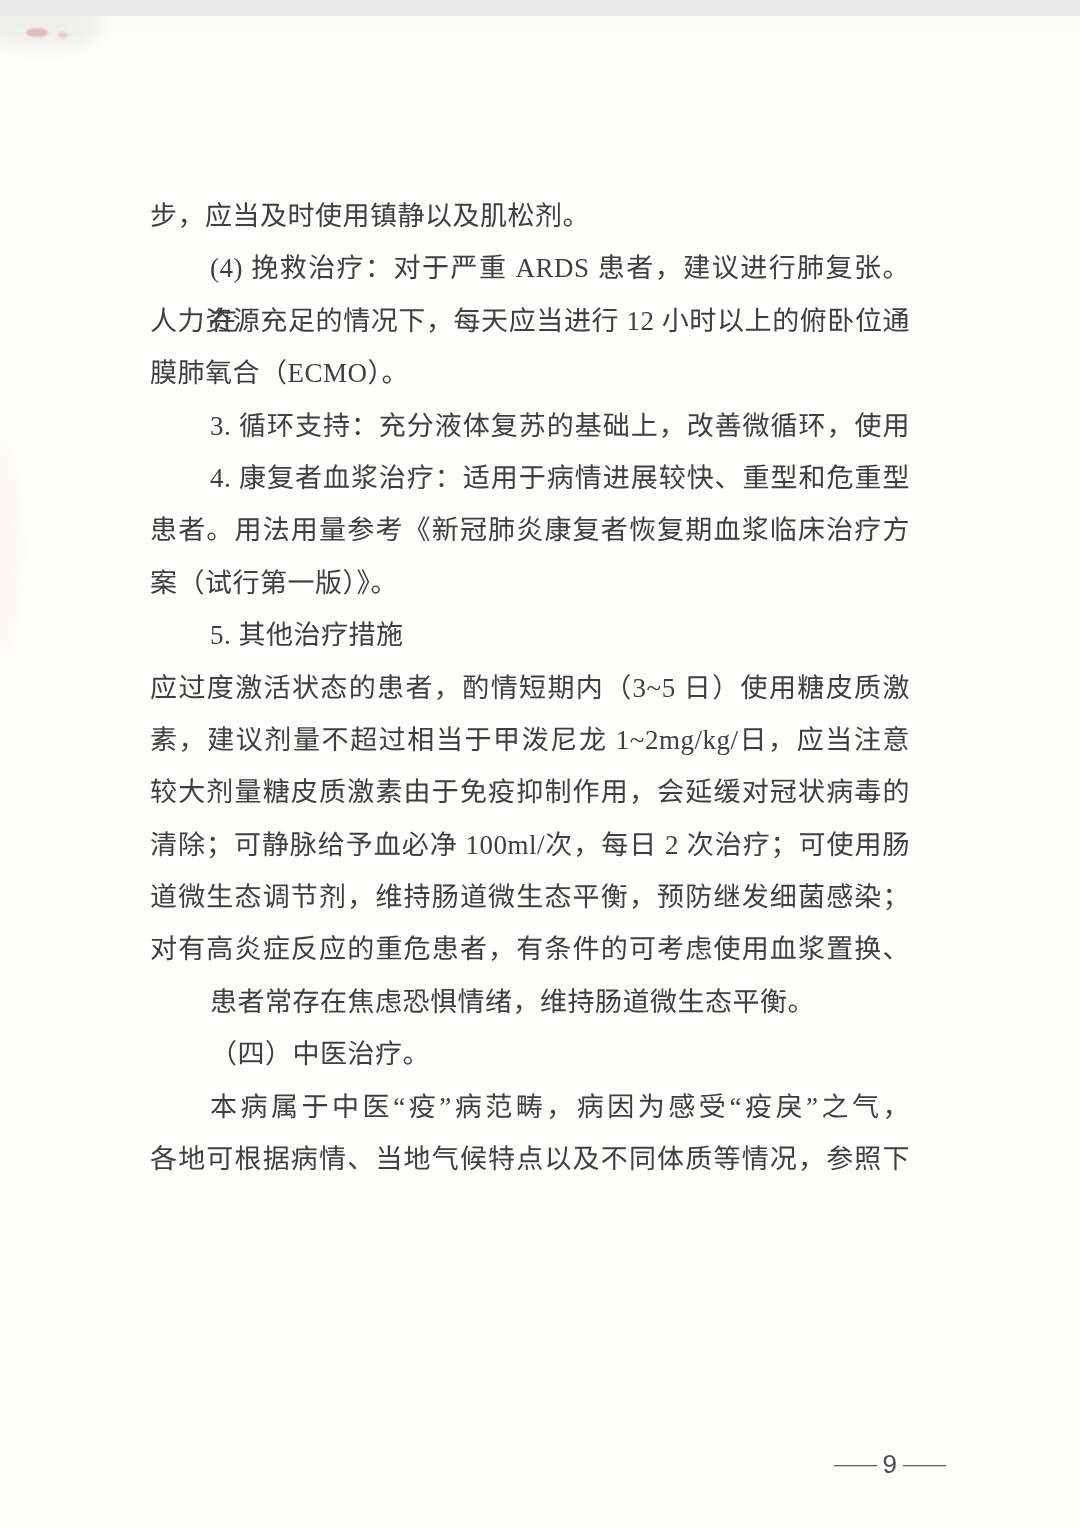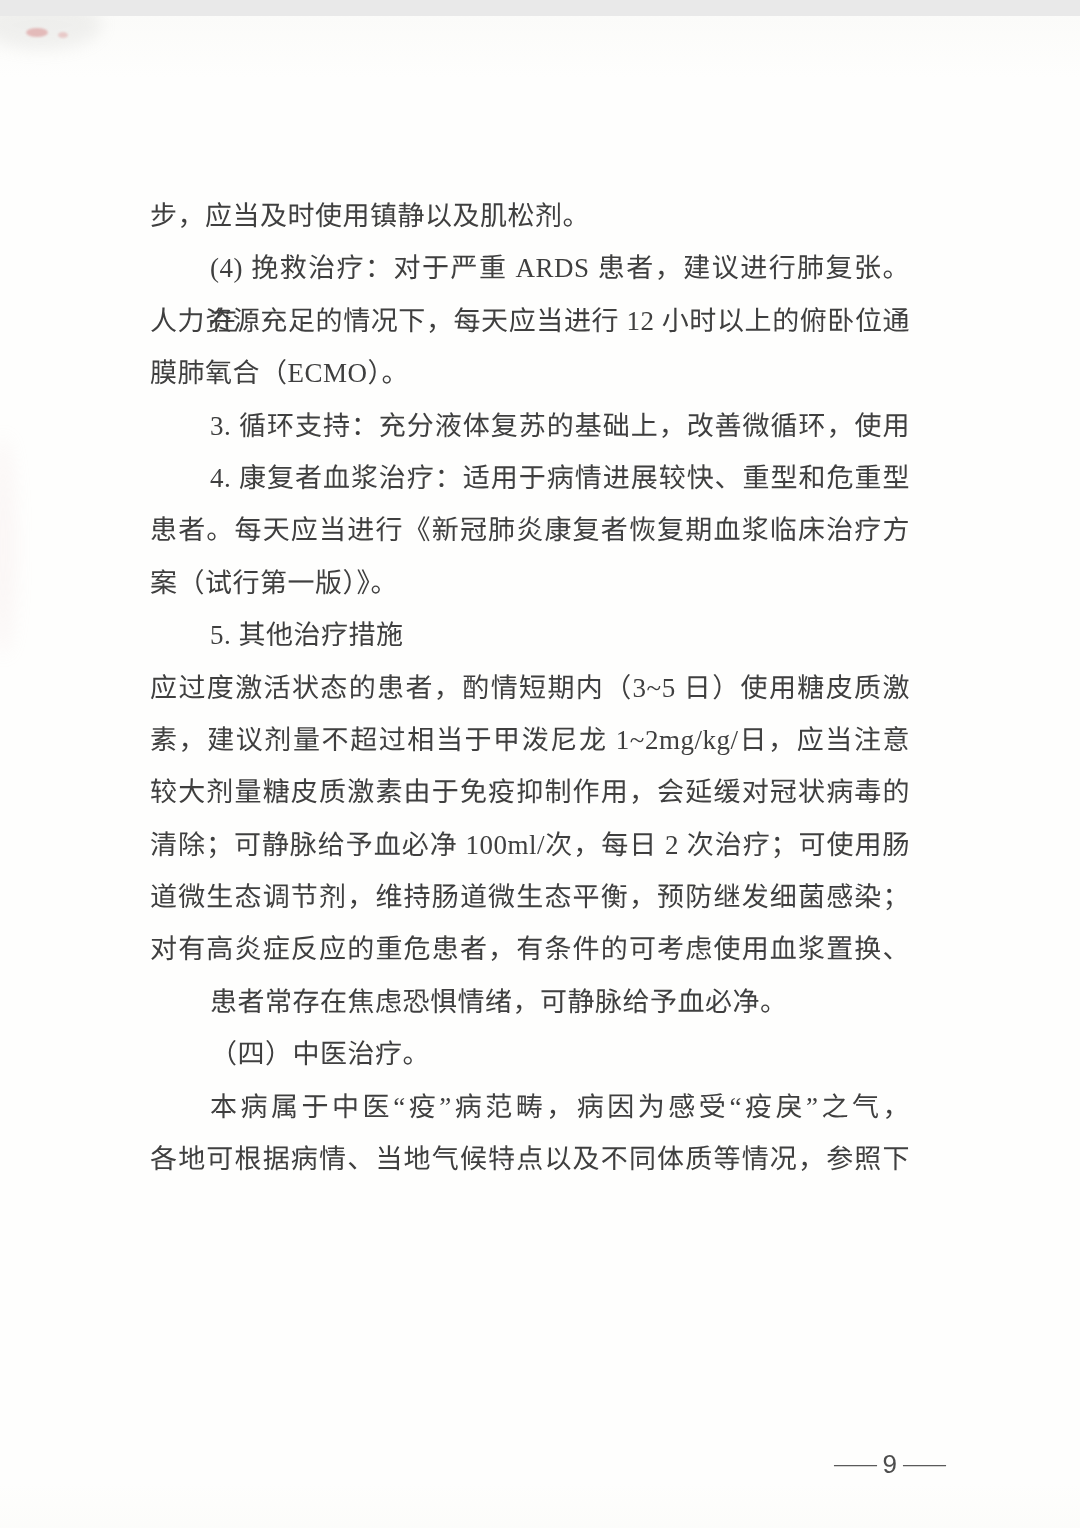--- a/index.html
+++ b/index.html
@@ -80,30 +80,30 @@
   <div class="artifact red-speck-2"></div>
   <div class="artifact left-tint"></div>
 
   <div class="text-block">
       <div class="line">步，应当及时使用镇静以及肌松剂。</div>
       <div class="line indent fill">(4) 挽救治疗：对于严重 ARDS 患者，建议进行肺复张。在</div>
       <div class="line fill">人力资源充足的情况下，每天应当进行 12 小时以上的俯卧位通</div>
       <div class="line">膜肺氧合（ECMO）。</div>
       <div class="line indent fill">3. 循环支持：充分液体复苏的基础上，改善微循环，使用</div>
       <div class="line indent fill">4. 康复者血浆治疗：适用于病情进展较快、重型和危重型</div>
-      <div class="line fill">患者。每天应当进行《新冠肺炎康复者恢复期血浆临床治疗方</div>
+      <div class="line fill">患者。用法用量参考《新冠肺炎康复者恢复期血浆临床治疗方</div>
       <div class="line">案（试行第一版）》。</div>
       <div class="line indent">5. 其他治疗措施</div>
       <div class="line fill">应过度激活状态的患者，酌情短期内（3~5 日）使用糖皮质激</div>
       <div class="line fill">素，建议剂量不超过相当于甲泼尼龙 1~2mg/kg/日，应当注意</div>
       <div class="line fill">较大剂量糖皮质激素由于免疫抑制作用，会延缓对冠状病毒的</div>
       <div class="line fill">清除；可静脉给予血必净 100ml/次，每日 2 次治疗；可使用肠</div>
       <div class="line fill">道微生态调节剂，维持肠道微生态平衡，预防继发细菌感染；</div>
       <div class="line fill">对有高炎症反应的重危患者，有条件的可考虑使用血浆置换、</div>
-      <div class="line indent">患者常存在焦虑恐惧情绪，可静脉给予血必净。</div>
+      <div class="line indent">患者常存在焦虑恐惧情绪，维持肠道微生态平衡。</div>
       <div class="line indent">（四）中医治疗。</div>
       <div class="line indent fill">本病属于中医“疫”病范畴，病因为感受“疫戾”之气，</div>
       <div class="line fill">各地可根据病情、当地气候特点以及不同体质等情况，参照下</div>
     </div>
 
   <div class="footer">
     <span class="dash">—</span>
     <span class="num">9</span>
     <span class="dash">—</span>
   </div>

